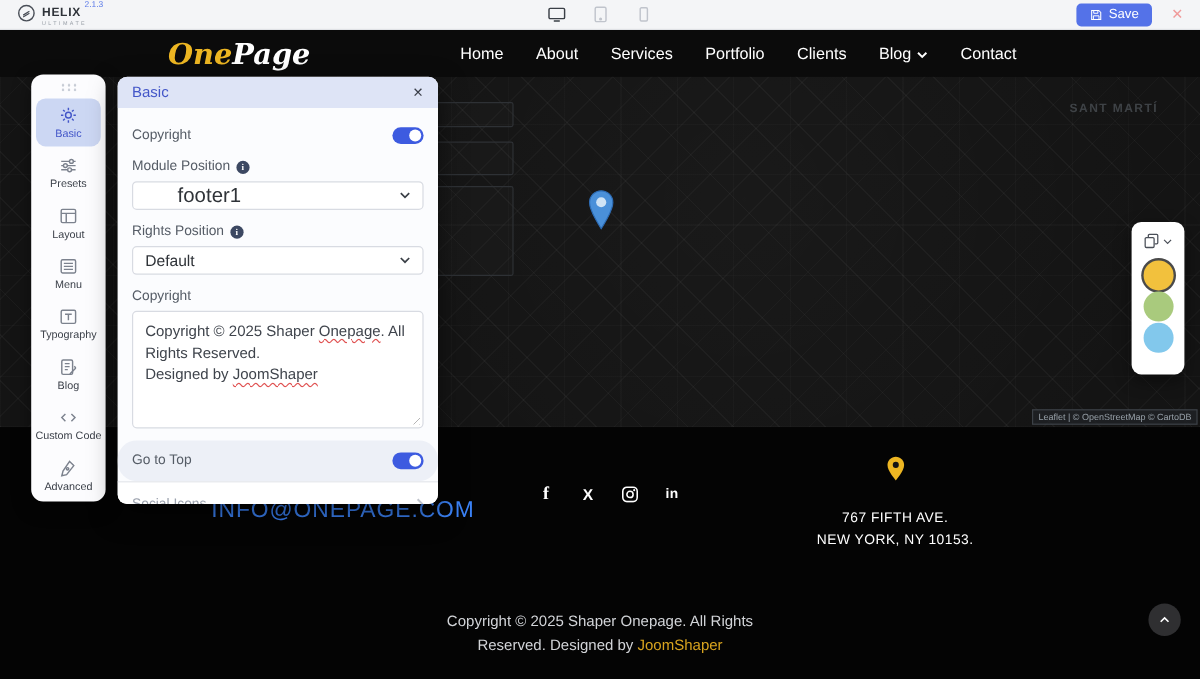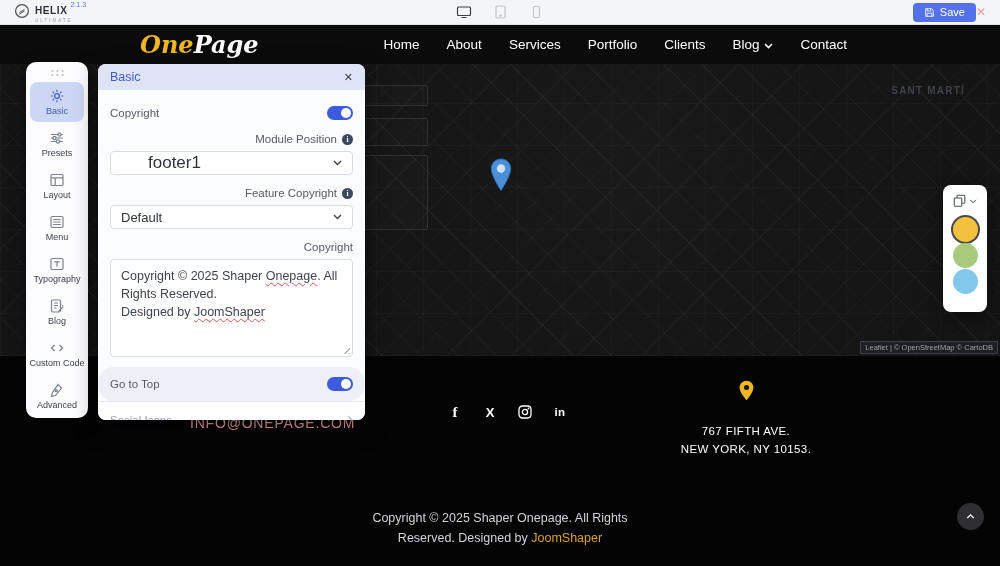--- a/index.html
+++ b/index.html
@@ -12,21 +12,21 @@
   .brand { display:flex; align-items:flex-start; gap:5px; }
   .brand svg { margin-top:2px; }
   .brand-text { line-height:1; }
   .brand-name { font-size:10px; font-weight:bold; color:#2e3238; letter-spacing:.6px; }
   .brand-sub { font-size:4.5px; color:#9aa0a8; letter-spacing:2px; margin-top:1.5px; }
   .brand-version { font-size:7px; color:#5a79e8; margin-left:3px; vertical-align:top; }
   .devices { position:absolute; left:50%; transform:translateX(-50%); display:flex; gap:20px; }
   .device-btn { background:none; border:none; cursor:pointer; display:flex; align-items:center; }
   .device-btn svg { stroke:#c0c4cc; fill:none; stroke-width:1.2; }
   .device-btn.active svg { stroke:#3a3f46; }
-  .topbar-actions { margin-left:auto; display:flex; align-items:center; }
+  .topbar-actions { margin-left:auto; display:flex; align-items:center; gap:16px; }
   .save-btn { display:flex; align-items:center; gap:5px; background:#5472e8; color:#fff; border:none;
               border-radius:4px; font-size:11px; padding:3px 11px; height:19px; cursor:pointer;
               font-family:"Liberation Sans",sans-serif; }
   .close-x { color:#f09a9a; font-size:12px; background:none; border:none; cursor:pointer; }
 
   
   .preview { position:absolute; top:25px; left:0; width:100%; height:541px; }
   .site-nav { height:39px; background:#0b0b0b; display:flex; align-items:center;
               justify-content:space-between; padding:0 153px 0 140px; }
   .site-logo { font-family:"DejaVu Serif", serif; font-style:italic; font-weight:bold; font-size:24px; cursor:pointer; }
@@ -49,21 +49,21 @@
   .ghost-field { position:absolute; left:200px; width:228px; border:1px solid #2e3135;
                  border-radius:2px; background:rgba(255,255,255,0.015); }
   .gf1 { top:21px; height:21px; } .gf2 { top:54px; height:28px; } .gf3 { top:91px; height:75px; }
   .map-marker { position:absolute; left:490px; top:94px; }
   .map-attribution { position:absolute; right:2px; bottom:2px; font-size:7.5px; color:#97a0a8;
                      background:rgba(32,34,38,.78); border:1px solid rgba(120,130,140,.35);
                      padding:1px 4px; cursor:pointer; }
 
   
   .site-footer { position:relative; height:210px; background:#040404; }
-  .footer-email { position:absolute; left:190px; top:59px; color:#fca5a5; font-size:14px; letter-spacing:.8px; }
+  .footer-email { position:absolute; left:176px; top:59px; color:#3b82f6; font-size:19px; letter-spacing:.8px; }
   .social-row { position:absolute; left:446px; top:47px; display:flex; gap:17px; align-items:center; }
   .social-btn { width:18px; height:18px; display:flex; align-items:center; justify-content:center;
                 color:#fff; cursor:pointer; }
   .fb-glyph { font-family:"Liberation Serif",serif; font-weight:bold; font-size:15px; }
   .x-glyph { font-weight:bold; font-size:13px; }
   .in-glyph { font-weight:bold; font-size:11.5px; letter-spacing:.3px; }
   .address-block { position:absolute; left:660px; top:24px; width:172px; text-align:center; }
   .address-lines { margin-top:17px; color:#fff; font-size:11.5px; line-height:1.6; letter-spacing:.4px; }
   .footer-copyright { position:absolute; top:152px; width:100%; text-align:center;
                       color:#d2d4d8; font-size:12.5px; line-height:1.6; }
@@ -96,21 +96,21 @@
   .panel-title { color:#4356c8; font-size:12.5px; }
   .panel-close { background:none; border:none; color:#3b3f4a; font-size:11px; cursor:pointer; }
   .panel-body { flex:1; padding:10px 12px 0; display:flex; flex-direction:column; }
   .field-label { font-size:11.5px; color:#555c66; }
   .toggle-row { display:flex; justify-content:space-between; align-items:center; margin:6px 0 13px; }
   .toggle { width:26px; height:14px; border-radius:7px; background:#c6cad2; position:relative; cursor:pointer; flex:none; }
   .toggle .knob { position:absolute; top:2px; left:2px; width:10px; height:10px; border-radius:50%; background:#fff;
                   transition:left .1s; }
   .toggle.on { background:#3d5be0; }
   .toggle.on .knob { left:14px; }
-  .label-row { display:flex; align-items:center; gap:5px; margin-bottom:6px;justify-content:flex-end; }
+  .label-row { display:flex; align-items:center; gap:5px; margin-bottom:6px; }
   .info-badge { width:11px; height:11px; border-radius:50%; background:#3c4862; color:#fff; font-size:7.5px;
                 font-weight:bold; display:flex; align-items:center; justify-content:center; cursor:pointer;
                 font-family:"Liberation Serif",serif; }
   .select { height:24px; border:1px solid #d8dbe2; border-radius:4px; background:#fff; display:flex;
             align-items:center; justify-content:space-between; padding:0 10px; margin-bottom:12px;
             color:#2f3338; cursor:pointer; }
   .select svg { stroke:#3a3f46; fill:none; stroke-width:1.4; }
   .select-sm { font-size:17px;padding-left:37px; } .select-lg { font-size:13px;gap:19px; }
   .textarea { height:98px; border:1px solid #d8dbe2; border-radius:4px; background:#fff; padding:7px 10px;
               font-size:12.5px; color:#3f444c; line-height:1.45; white-space:pre-wrap; position:relative;
@@ -339,21 +339,21 @@
         <span class="info-badge">i</span>
       </div>
       <div class="select select-sm">
         <span>footer1</span>
         <svg width="9" height="6" viewBox="0 0 9 6">
             <polyline points="1,1 4.5,4.5 8,1"></polyline>
           </svg>
       </div>
 
       <div class="label-row">
-        <span class="field-label">Feature Copyright</span>
+        <span class="field-label">Rights Position</span>
         <span class="info-badge">i</span>
       </div>
       <div class="select select-lg">
         <span>Default</span>
         <svg width="9" height="6" viewBox="0 0 9 6">
             <polyline points="1,1 4.5,4.5 8,1"></polyline>
           </svg>
       </div>
 
       <div class="label-row">

